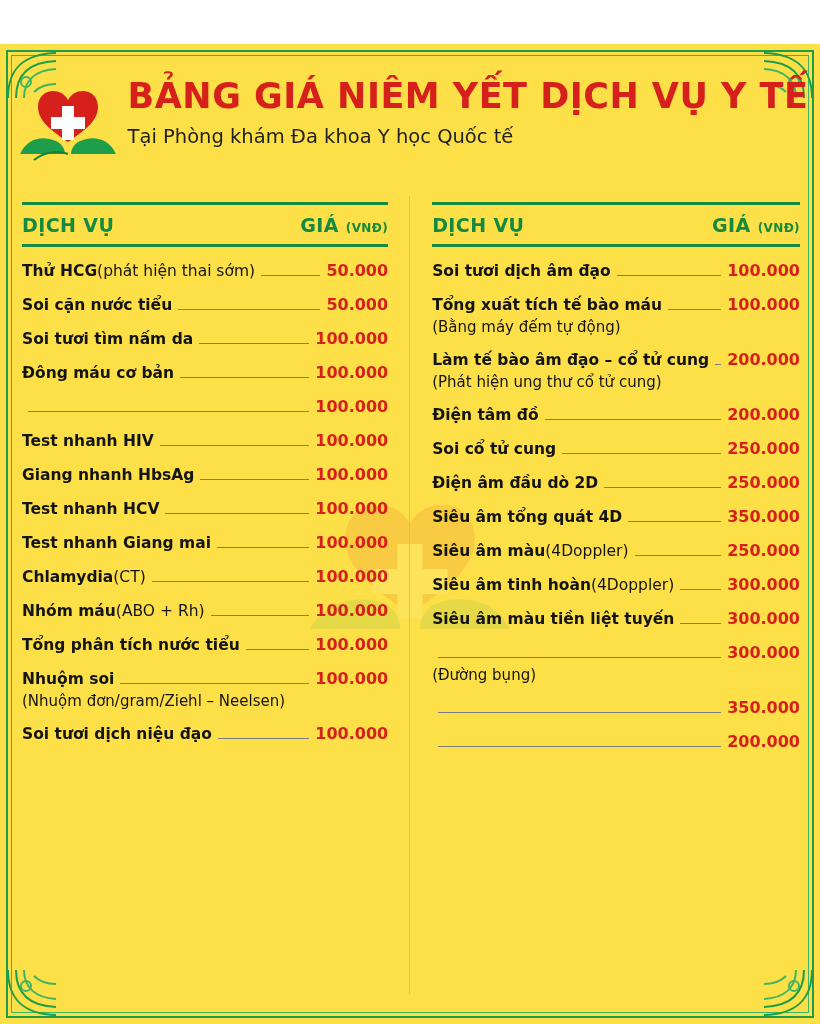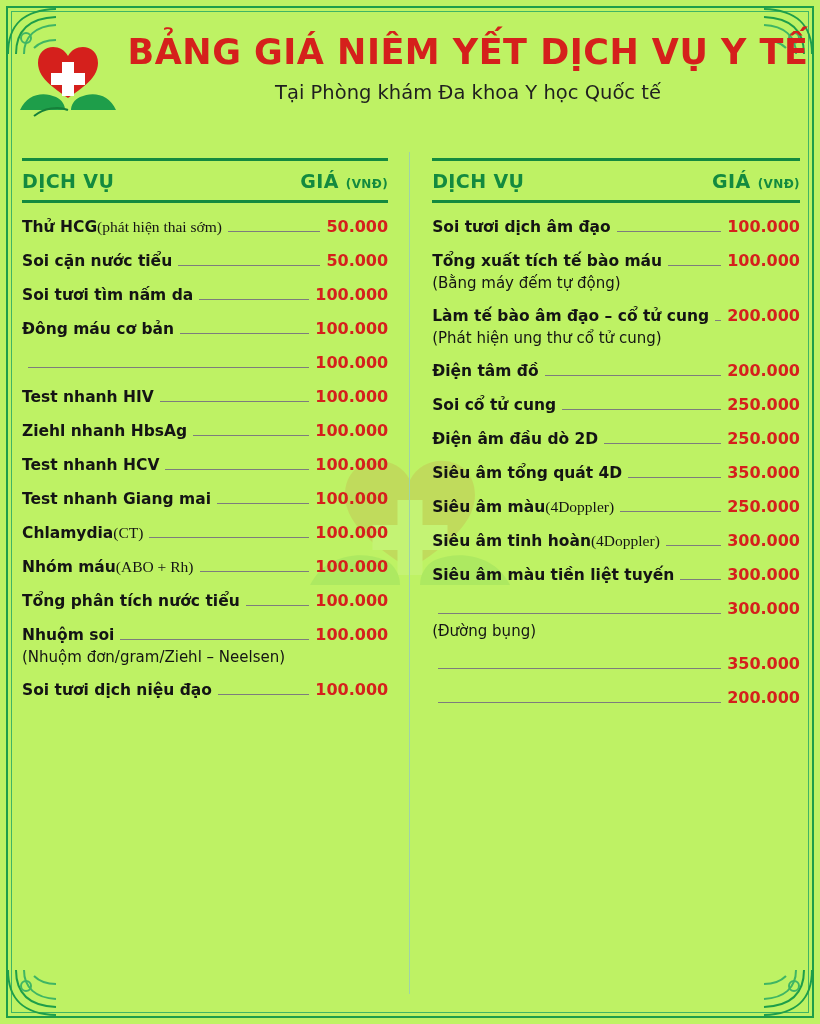--- a/index.html
+++ b/index.html
@@ -11,21 +11,22 @@
     height: 1024px;
     background: #ffffff;
     font-family: "DejaVu Sans", "Liberation Sans", sans-serif;
     overflow: hidden;
     position: relative;
   }
 
   .page {
     position: absolute;
     inset: 0;
-    background: #bef264;
+    background: #fde047;
+    margin-top: 44px;
   }
 
   
   .frame-outer {
     position: absolute;
     left: 6px;
     top: 6px;
     right: 6px;
     bottom: 6px;
     border: 2px solid #1e9e4a;
@@ -93,21 +94,20 @@
     font-size: 35px;
     letter-spacing: 0.5px;
     color: #d5201c;
     line-height: 1.05;
     white-space: nowrap;
   }
   .subtitle {
     margin-top: 10px;
     font-size: 19.5px;
     color: #1f1f1f;
-    text-align: center;
     white-space: nowrap;
   }
 
   
   .columns {
     position: absolute;
     left: 0;
     right: 0;
     top: 148px;
     bottom: 24px;
@@ -170,21 +170,20 @@
     width: 100%;
   }
   .row-name {
     font-size: 15.5px;
     color: #141414;
     font-weight: bold;
     white-space: nowrap;
   }
   .row-name .norm {
     font-weight: normal;
-    font-family: Liberation Serif, serif;
   }
   .leader {
     flex: 1 1 auto;
     border-bottom: 1px solid #7d7d7d;
     margin: 0 6px 5px 6px;
     min-width: 6px;
     height: 1px;
   }
   .row-price {
     font-size: 16px;
@@ -330,21 +329,21 @@
           </div>
           <div class="row">
             <div class="row-main">
               <span class="row-name">Test nhanh HIV</span>
               <span class="leader"></span>
               <span class="row-price">100.000</span>
             </div>
           </div>
           <div class="row">
             <div class="row-main">
-              <span class="row-name">Ziehl nhanh HbsAg</span>
+              <span class="row-name">Giang nhanh HbsAg</span>
               <span class="leader"></span>
               <span class="row-price">100.000</span>
             </div>
           </div>
           <div class="row">
             <div class="row-main">
               <span class="row-name">Test nhanh HCV</span>
               <span class="leader"></span>
               <span class="row-price">100.000</span>
             </div>

